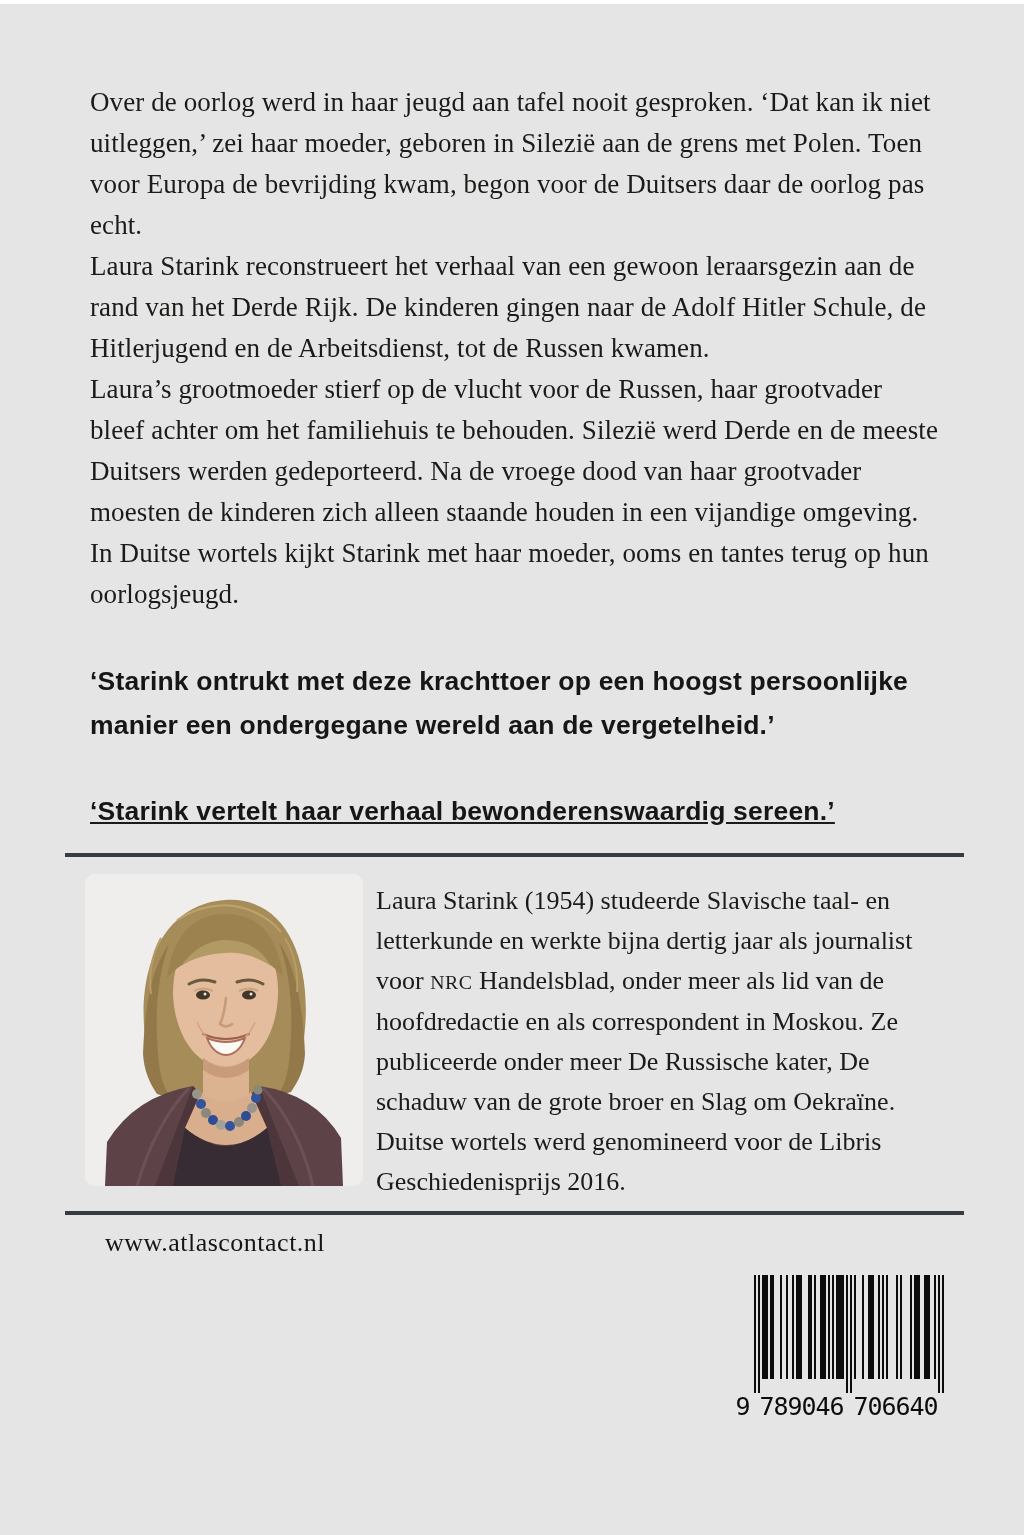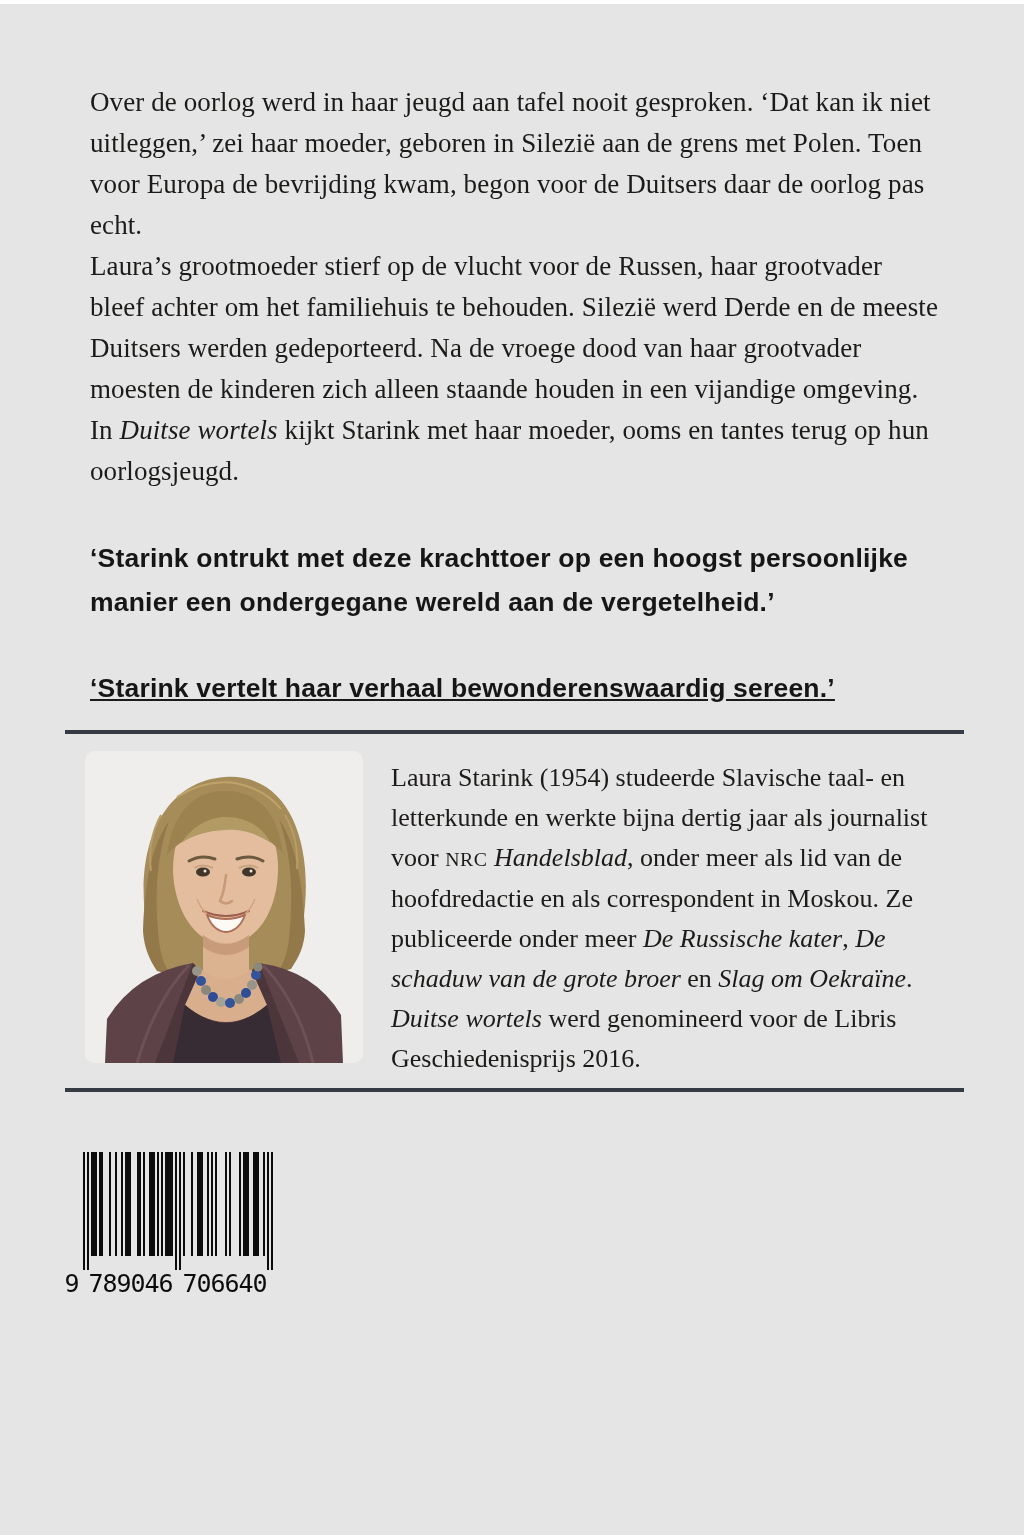--- a/index.html
+++ b/index.html
@@ -16,21 +16,21 @@
   }
   .content { padding: 0 60px 0 65px; }
 
   
   .synopsis { padding: 78px 24px 0 25px; }
   .synopsis p {
     font-size: 27px;
     line-height: 41px;
     letter-spacing: 0.1px;
   }
-  .seg-italic { font-style: italic; }
+  .seg-italic { }
   .seg-smallcaps { font-size: 0.76em; letter-spacing: 0.6px; }
 
   
   .reviews { margin-top: 44px; padding: 0 24px 0 25px; }
   .review + .review { margin-top: 42px; text-decoration: underline; }
   .review-quote {
     font-family: "Liberation Sans", sans-serif;
     font-weight: 700;
     font-size: 26.5px;
     line-height: 44px;
@@ -51,21 +51,21 @@
     border-top: 4px solid #353c43;
     margin: 0;
   }
   .rule-top { margin-top: 20px; }
   .rule-bottom { margin-top: 9px; }
 
   
   .author-row {
     margin-top: 17px;
     display: flex;
-    gap: 28px;
+    gap: 13px;
     padding-left: 20px;
   }
   .author-photo-frame {
     flex: 0 0 278px;
     width: 278px;
     height: 312px;
     border-radius: 10px;
     overflow: hidden;
     background: #efeeec;
   }
@@ -98,20 +98,21 @@
   }
 </style>
 </head>
 <body>
 
 <div class="page">
   <div class="content">
 
     <div class="synopsis">
       <p><span>Over de oorlog werd in haar jeugd aan tafel nooit gesproken. ‘Dat kan ik niet uitleggen,’ zei haar moeder, geboren in Silezië aan de grens met Polen. Toen voor Europa de bevrijding kwam, begon voor de Duitsers daar de oorlog pas echt.</span></p>
+      <p><span>Laura Starink reconstrueert het verhaal van een gewoon leraarsgezin aan de rand van het Derde Rijk. De kinderen gingen naar de Adolf Hitler Schule, de Hitlerjugend en de Arbeitsdienst, tot de Russen kwamen.</span></p>
       <p><span>Laura’s grootmoeder stierf op de vlucht voor de Russen, haar grootvader bleef achter om het familiehuis te behouden. Silezië werd Derde en de meeste Duitsers werden gedeporteerd. Na de vroege dood van haar grootvader moesten de kinderen zich alleen staande houden in een vijandige omgeving.</span></p>
       <p><span>In </span><span class="seg-italic">Duitse wortels</span><span> kijkt Starink met haar moeder, ooms en tantes terug op hun oorlogsjeugd.</span></p>
     </div>
 
     <div class="reviews">
       <div class="review">
         <p class="review-quote">‘Starink ontrukt met deze krachttoer op een hoogst persoonlijke manier een ondergegane wereld aan de vergetelheid.’</p>
       </div>
       <div class="review">
         <p class="review-quote">‘Starink vertelt haar verhaal bewonderenswaardig sereen.’</p>
@@ -186,20 +187,21 @@
           <path d="M66,120 Q62,90 76,64" stroke="#b79c66" stroke-width="2" fill="none"></path>
           <path d="M212,118 Q214,88 200,64" stroke="#b79c66" stroke-width="2" fill="none"></path>
         </svg>
       </div>
       <div class="author-bio"><span>Laura Starink (1954) studeerde Slavische taal- en letterkunde en werkte bijna dertig jaar als journalist voor </span><span class="seg-smallcaps">NRC</span><span> </span><span class="seg-italic">Handelsblad</span><span>, onder meer als lid van de hoofdredactie en als correspondent in Moskou. Ze publiceerde onder meer </span><span class="seg-italic">De Russische kater</span><span>, </span><span class="seg-italic">De schaduw van de grote broer</span><span> en </span><span class="seg-italic">Slag om Oekraïne</span><span>. </span><span class="seg-italic">Duitse wortels</span><span> werd genomineerd voor de Libris Geschiedenisprijs 2016.</span></div>
     </div>
 
     <hr class="rule rule-bottom">
 
     <div class="footer">
+      <div class="website">www.atlascontact.nl</div>
       <div class="barcode-block"><svg width="212" height="148" viewBox="0 0 212 148" xmlns="http://www.w3.org/2000/svg">
             <rect x="18" y="0" width="2" height="118" fill="#0c0c0c"></rect>
             <rect x="22" y="0" width="2" height="118" fill="#0c0c0c"></rect>
             <rect x="26" y="0" width="6" height="104" fill="#0c0c0c"></rect>
             <rect x="34" y="0" width="4" height="104" fill="#0c0c0c"></rect>
             <rect x="44" y="0" width="2" height="104" fill="#0c0c0c"></rect>
             <rect x="50" y="0" width="2" height="104" fill="#0c0c0c"></rect>
             <rect x="56" y="0" width="2" height="104" fill="#0c0c0c"></rect>
             <rect x="60" y="0" width="6" height="104" fill="#0c0c0c"></rect>
             <rect x="72" y="0" width="4" height="104" fill="#0c0c0c"></rect>

